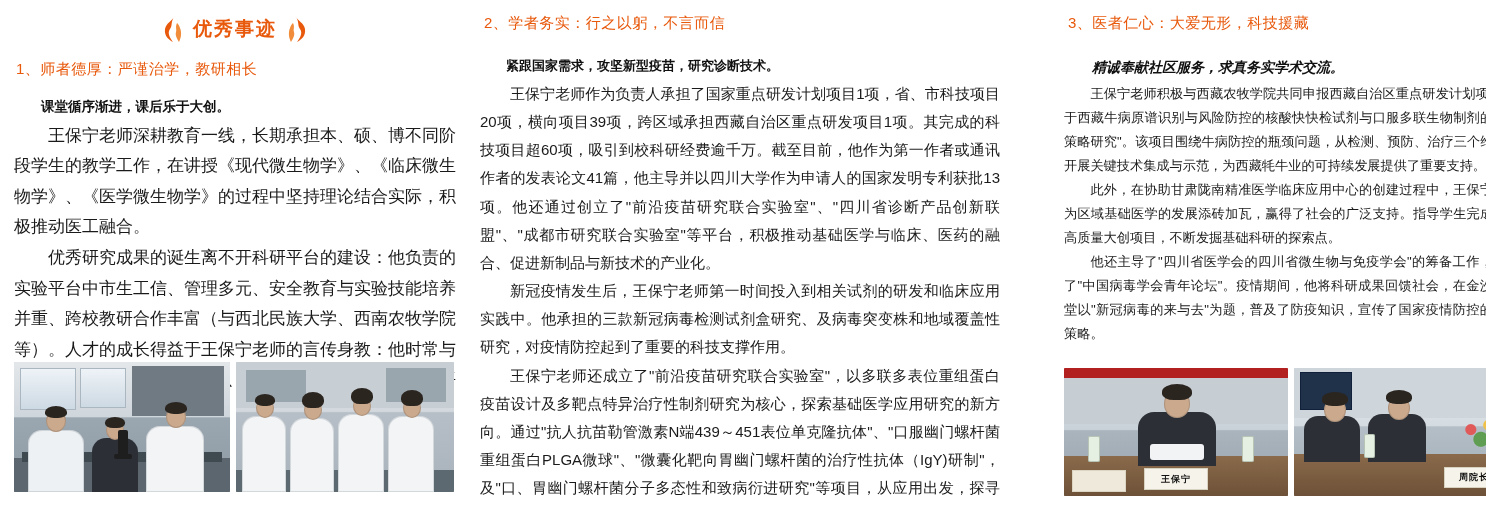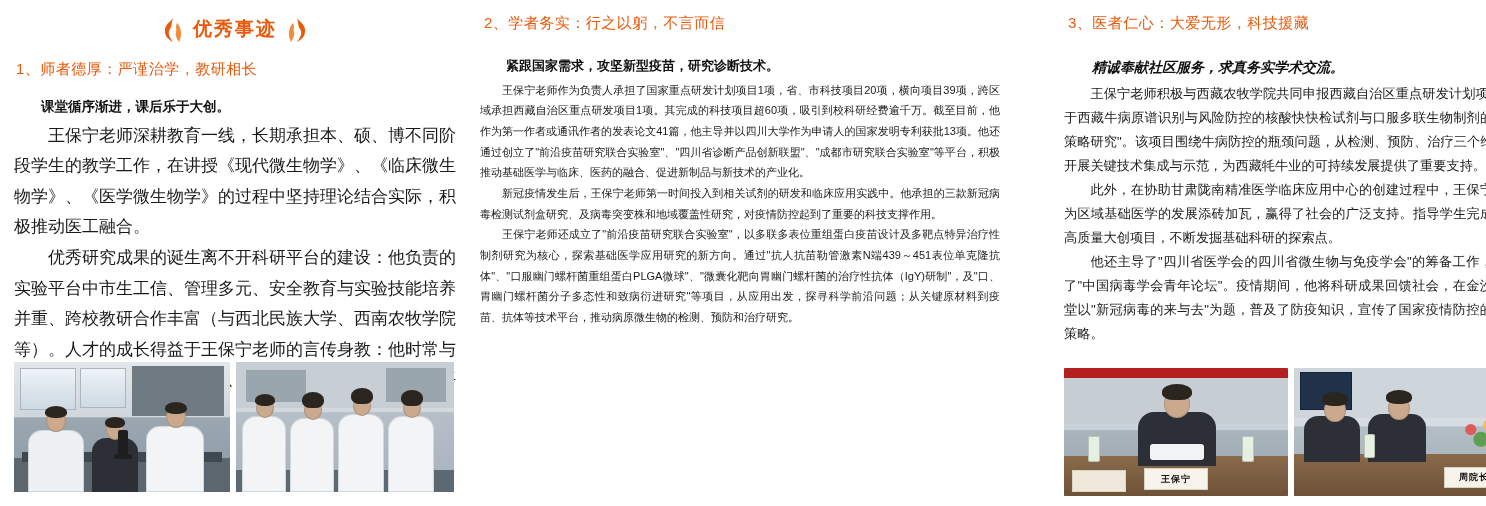--- a/index.html
+++ b/index.html
@@ -82,21 +82,21 @@
   }
   .para {
     font-size: 13.5px;
     color: #1a1a1a;
     line-height: 1.85;
     text-indent: 2em;
     text-align: justify;
     margin: 0;
   }
   .col-1 .para { font-size: 17px; line-height: 1.8; }
-  .col-2 .para { font-size: 11px; line-height: 1.88; }
+  .col-2 .para { font-size: 15px; line-height: 1.88; }
   .col-3 .para { font-size: 13.2px; line-height: 1.82; }
 
   .col-1 .sub-head { margin-top: 16px; margin-bottom: 2px; }
   .col-2 .sub-head { margin-top: 22px; margin-bottom: 2px; font-size: 13px;}
   .col-3 .sub-head { margin-top: 22px; margin-bottom: 2px; font-size: 14px; font-style: italic;}
 
   
   .photo-row {
     position: absolute;
     display: flex;

